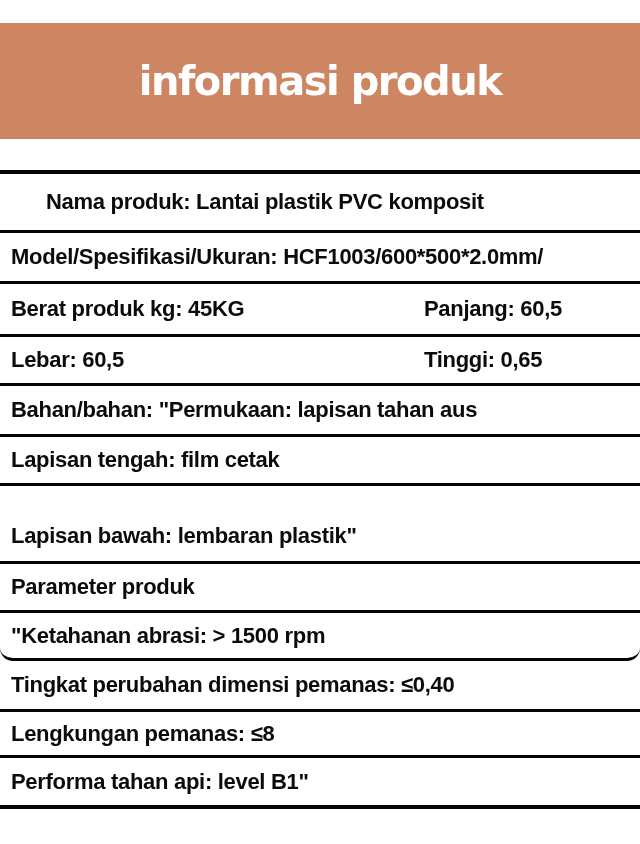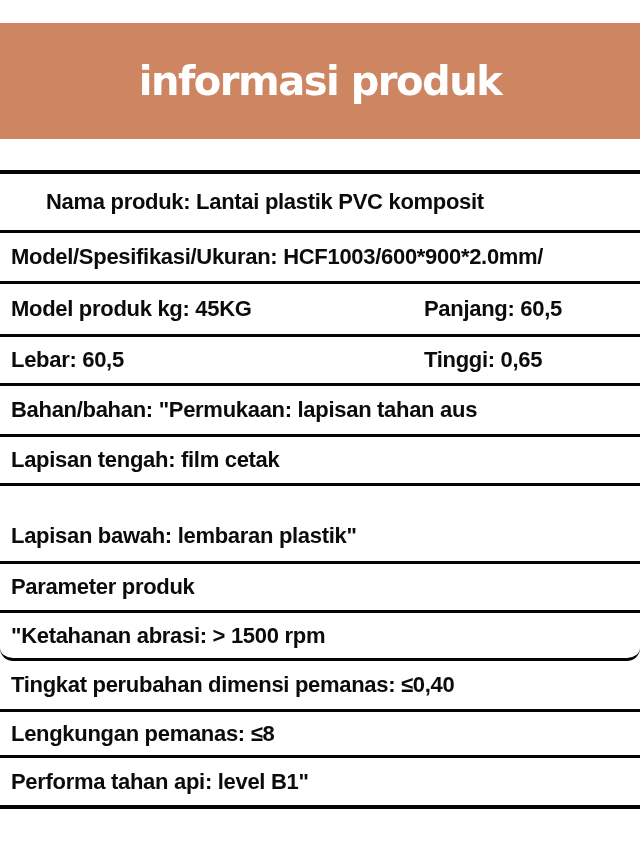--- a/index.html
+++ b/index.html
@@ -84,26 +84,26 @@
     <h1 class="banner-title">informasi produk</h1>
   </div>
 
   <div class="info-table">
 
     <div class="row">
       <span>Nama produk: Lantai plastik PVC komposit</span>
     </div>
 
     <div class="row">
-      <span>Model/Spesifikasi/Ukuran: HCF1003/600*900*2.0mm/</span>
+      <span>Model/Spesifikasi/Ukuran: HCF1003/600*500*2.0mm/</span>
     </div>
 
 
     <div class="row">
-      <span>Model produk kg: 45KG</span>
+      <span>Berat produk kg: 45KG</span>
       <span class="cell-right">Panjang: 60,5</span>
     </div>
 
     <div class="row">
       <span>Lebar: 60,5</span>
       <span class="cell-right">Tinggi: 0,65</span>
     </div>
 
     <div class="row">
       <span>Bahan/bahan: "Permukaan: lapisan tahan aus</span>

